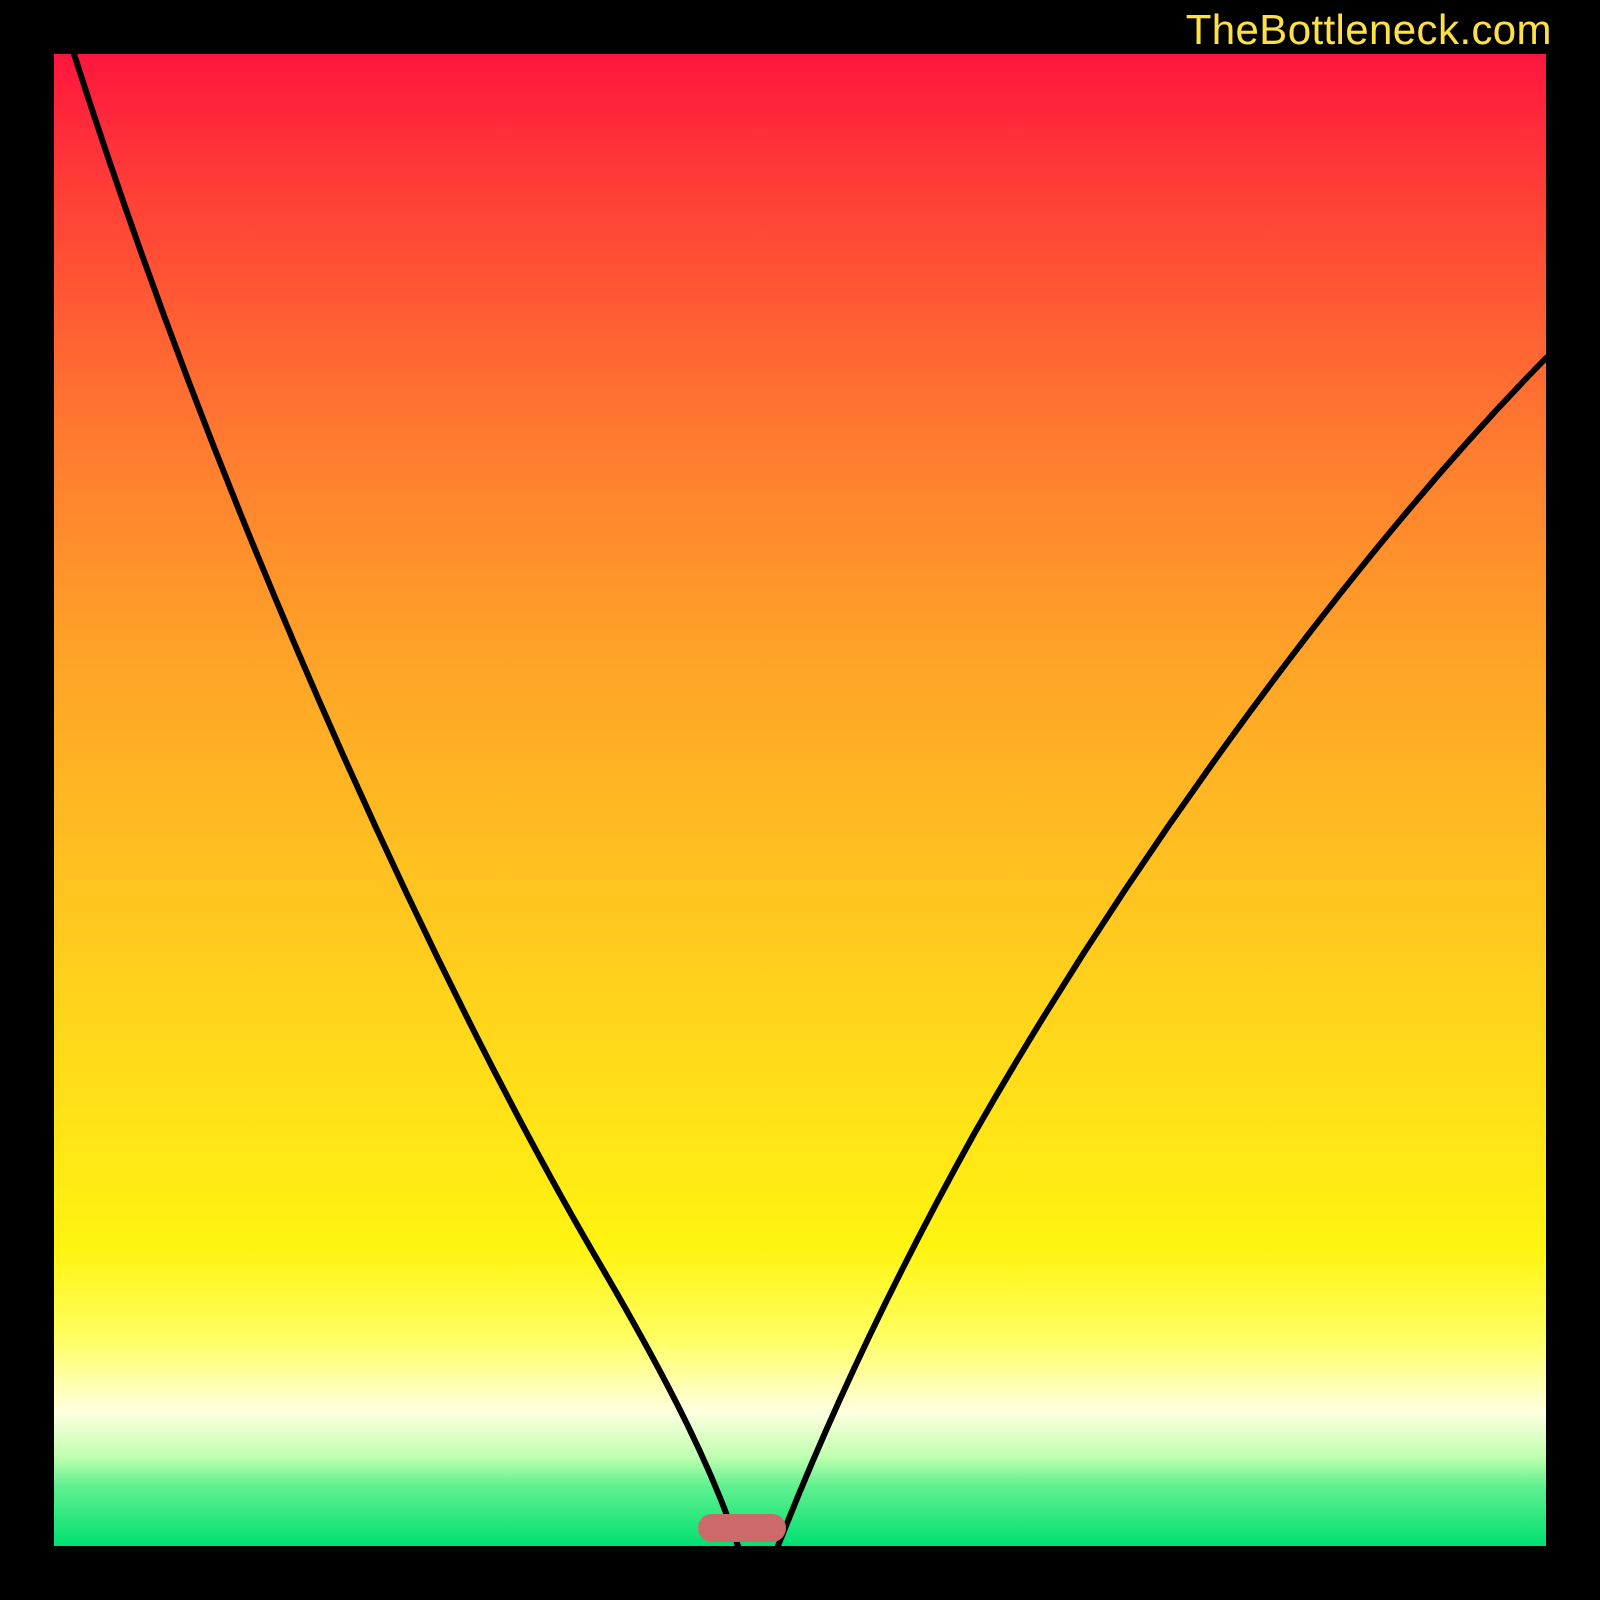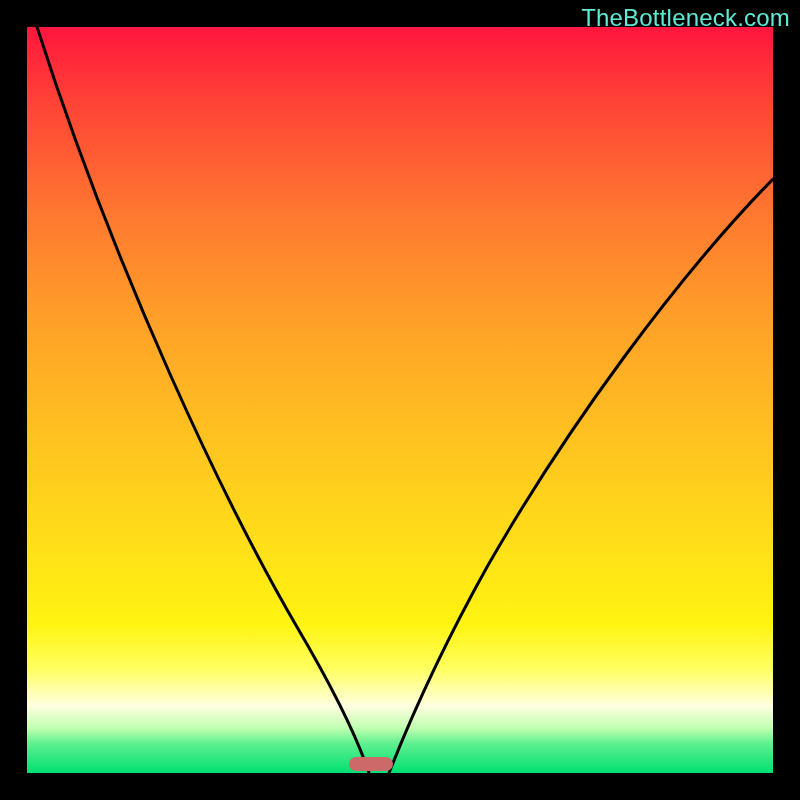--- a/index.html
+++ b/index.html
@@ -28,23 +28,23 @@
       #ffff60 86%,
       #ffffe0 91%,
       #c0ffb0 94%,
       #60f090 96%,
       #00e070 100%
     );
   }
   .watermark {
     position: absolute;
     top: 4px;
-    right: 10px;
-    color: #5eead4;
-    font-size: 24px;
+    right: 24px;
+    color: #fde047;
+    font-size: 21px;
     letter-spacing: 0.2px;
     font-weight: 500;
   }
   svg.curves {
     position: absolute;
     left: 0;
     top: 0;
     width: 746px;
     height: 746px;
   }

